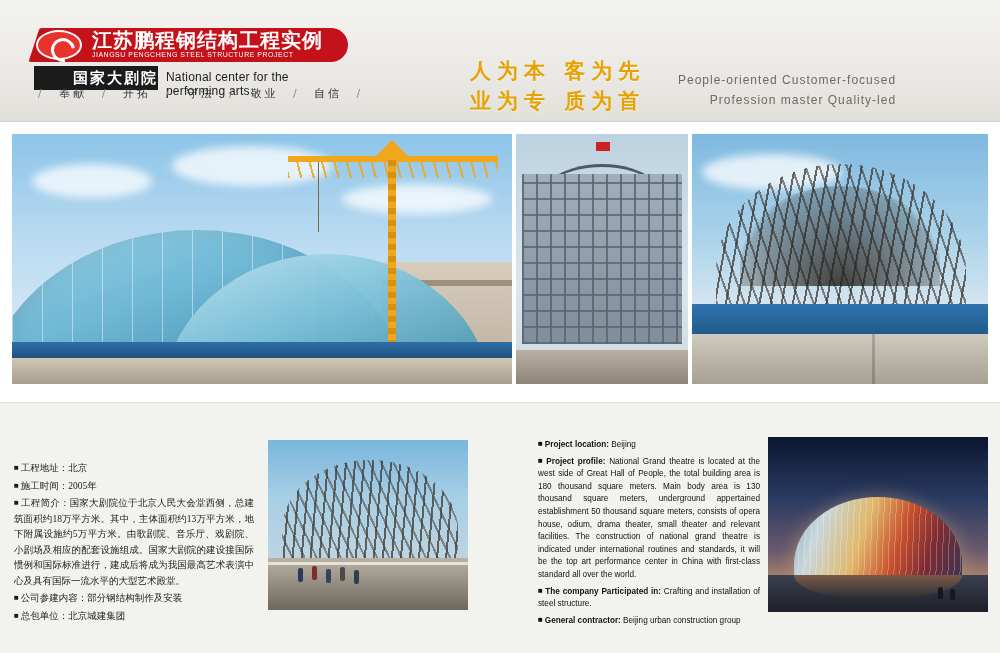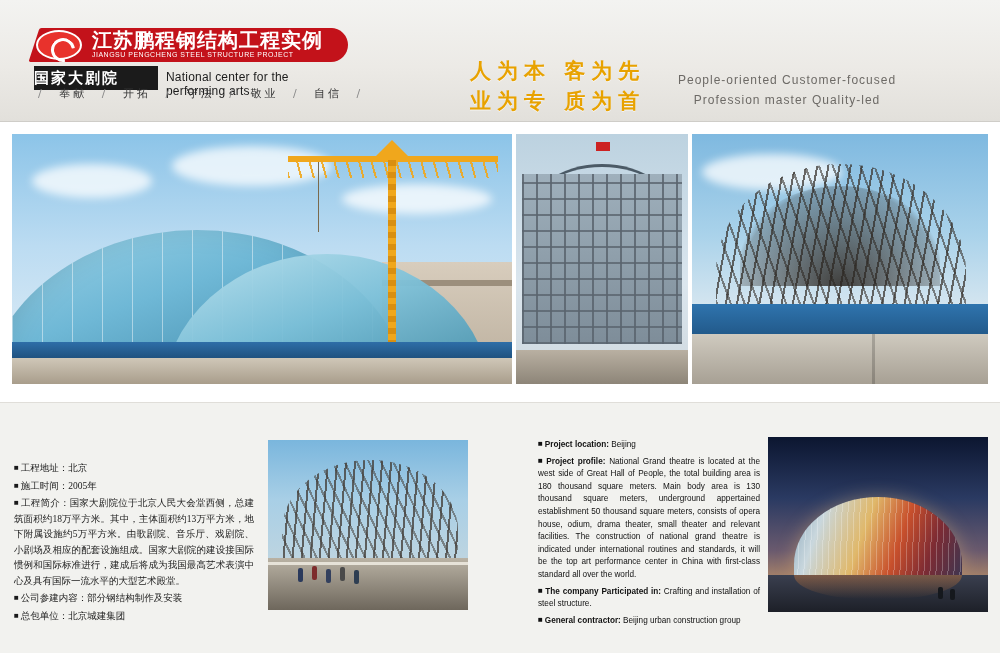--- a/index.html
+++ b/index.html
@@ -67,21 +67,21 @@
   .logo-en {
     position: absolute; left: 58px; top: 25px;
     font-size: 7px; color: #ffffff; letter-spacing: .5px; z-index: 4;
   }
   .sub-badge {
     position: absolute; left: 0px; top: 40px;
     width: 124px; height: 24px;
     background: #1b1b1b;
     color: #ffffff;
     font-size: 15px; font-weight: bold;
-    text-align: left; line-height: 24px;
+    text-align: right; line-height: 24px;
     letter-spacing: 2px;
     font-family: "DejaVu Sans", sans-serif;
   }
   .sub-en {
     position: absolute; left: 132px; top: 44px;
     font-size: 12px; color: #1b1b1b;
     letter-spacing: .2px;
   }
   .values-row {
     position: absolute; left: 34px; top: 86px;
@@ -100,21 +100,21 @@
     line-height: 30px;
     font-family: "DejaVu Sans", sans-serif;
     text-shadow: 0 1px 0 rgba(255,255,255,.6);
   }
   .slogan-en {
     position: absolute; left: 678px; top: 70px;
     color: #6d6a66;
     font-size: 12px;
     letter-spacing: 1px;
     line-height: 20px;
-    text-align: center;
+    text-align: right;
   }
   .photo {
     position: absolute;
     overflow: hidden;
     border: 0;
   }
   .ph1 { left: 12px; top: 134px; width: 500px; height: 250px; }
   .ph2 { left: 516px; top: 134px; width: 172px; height: 250px; }
   .ph3 { left: 692px; top: 134px; width: 296px; height: 250px; }
 

